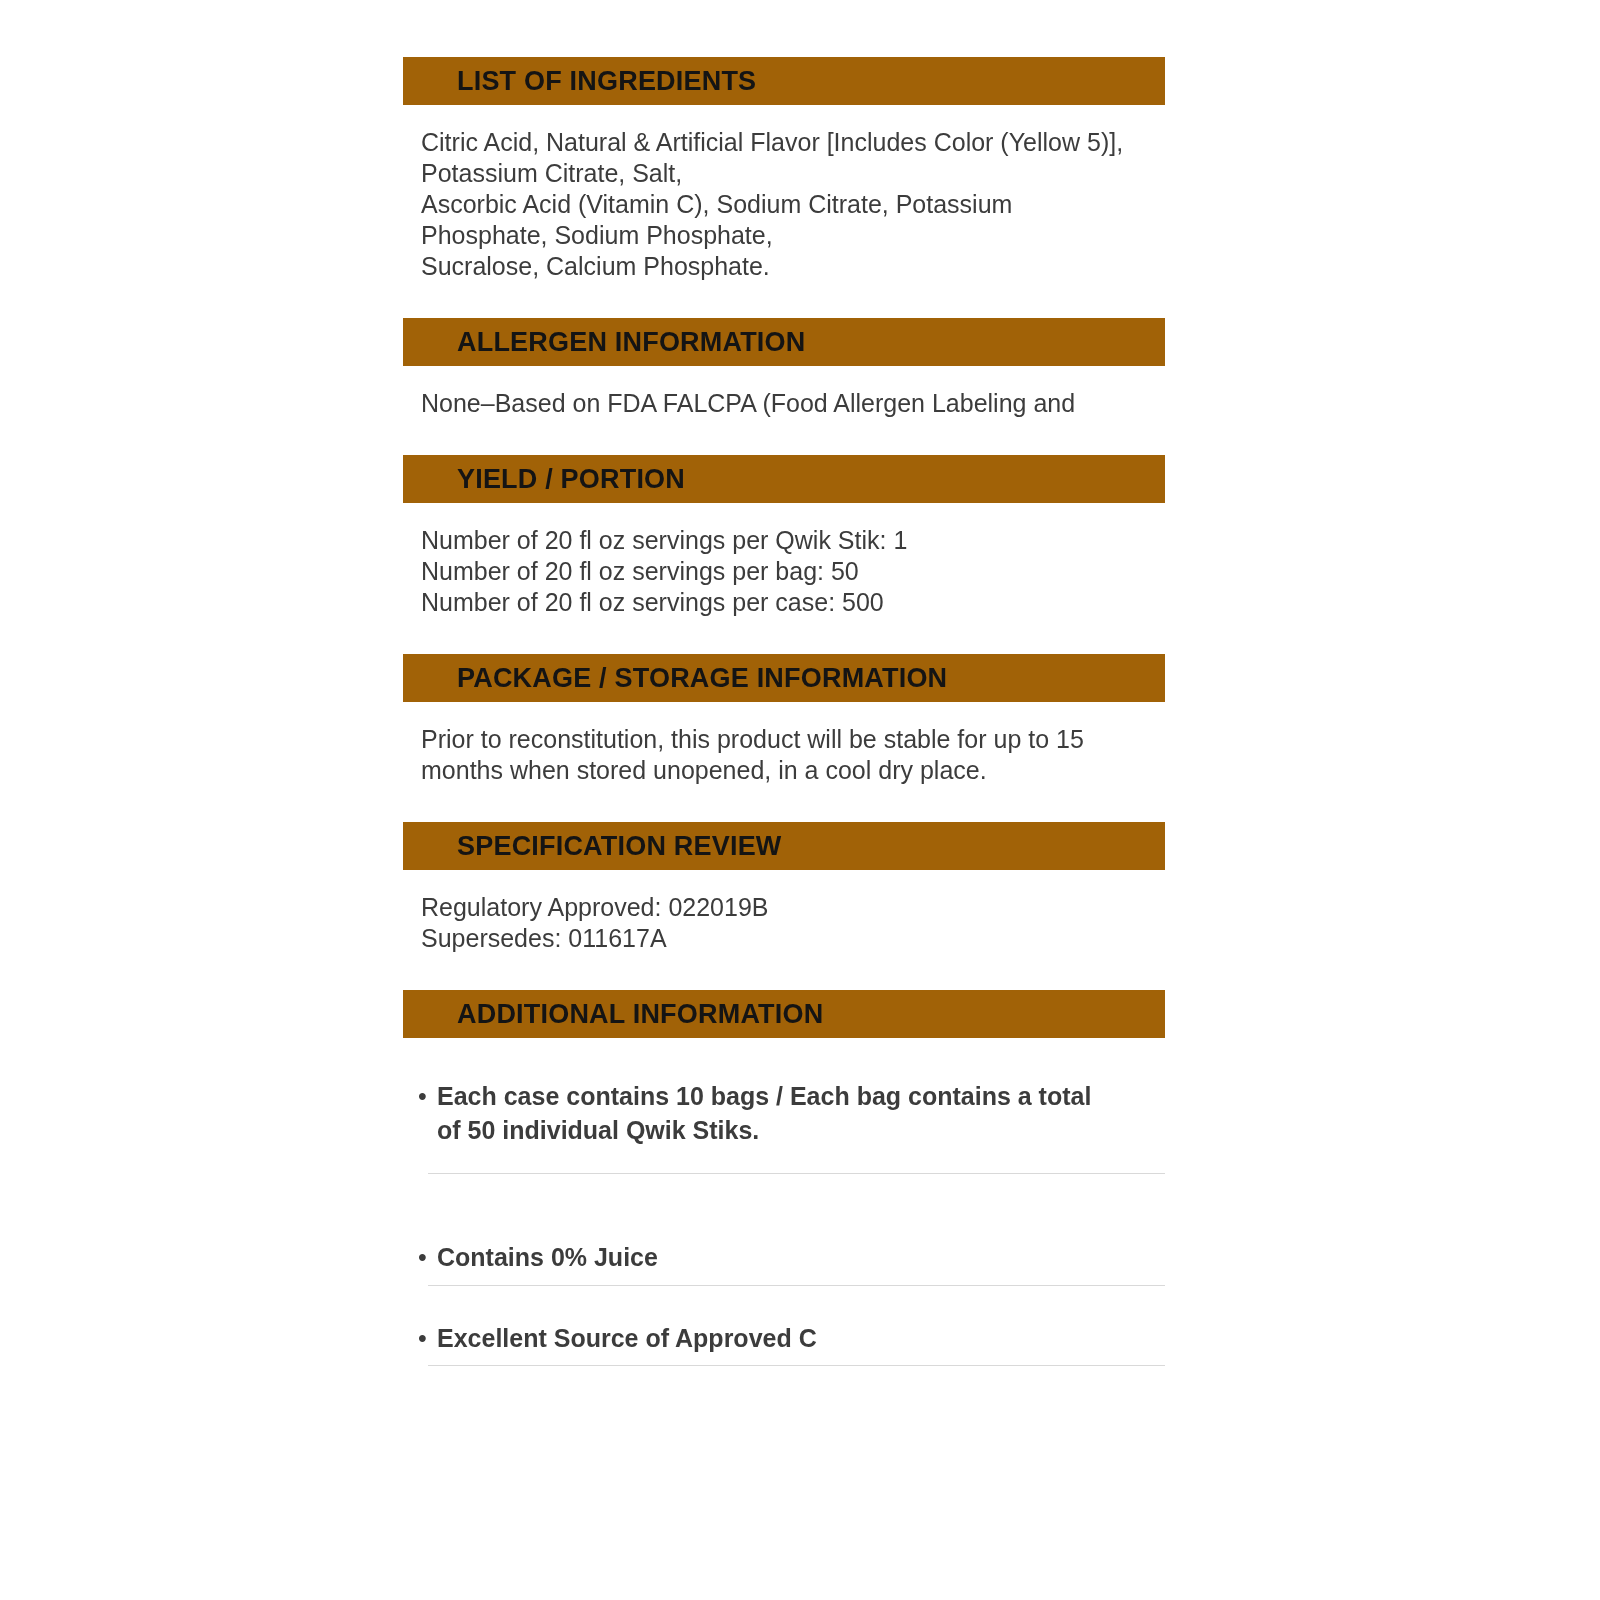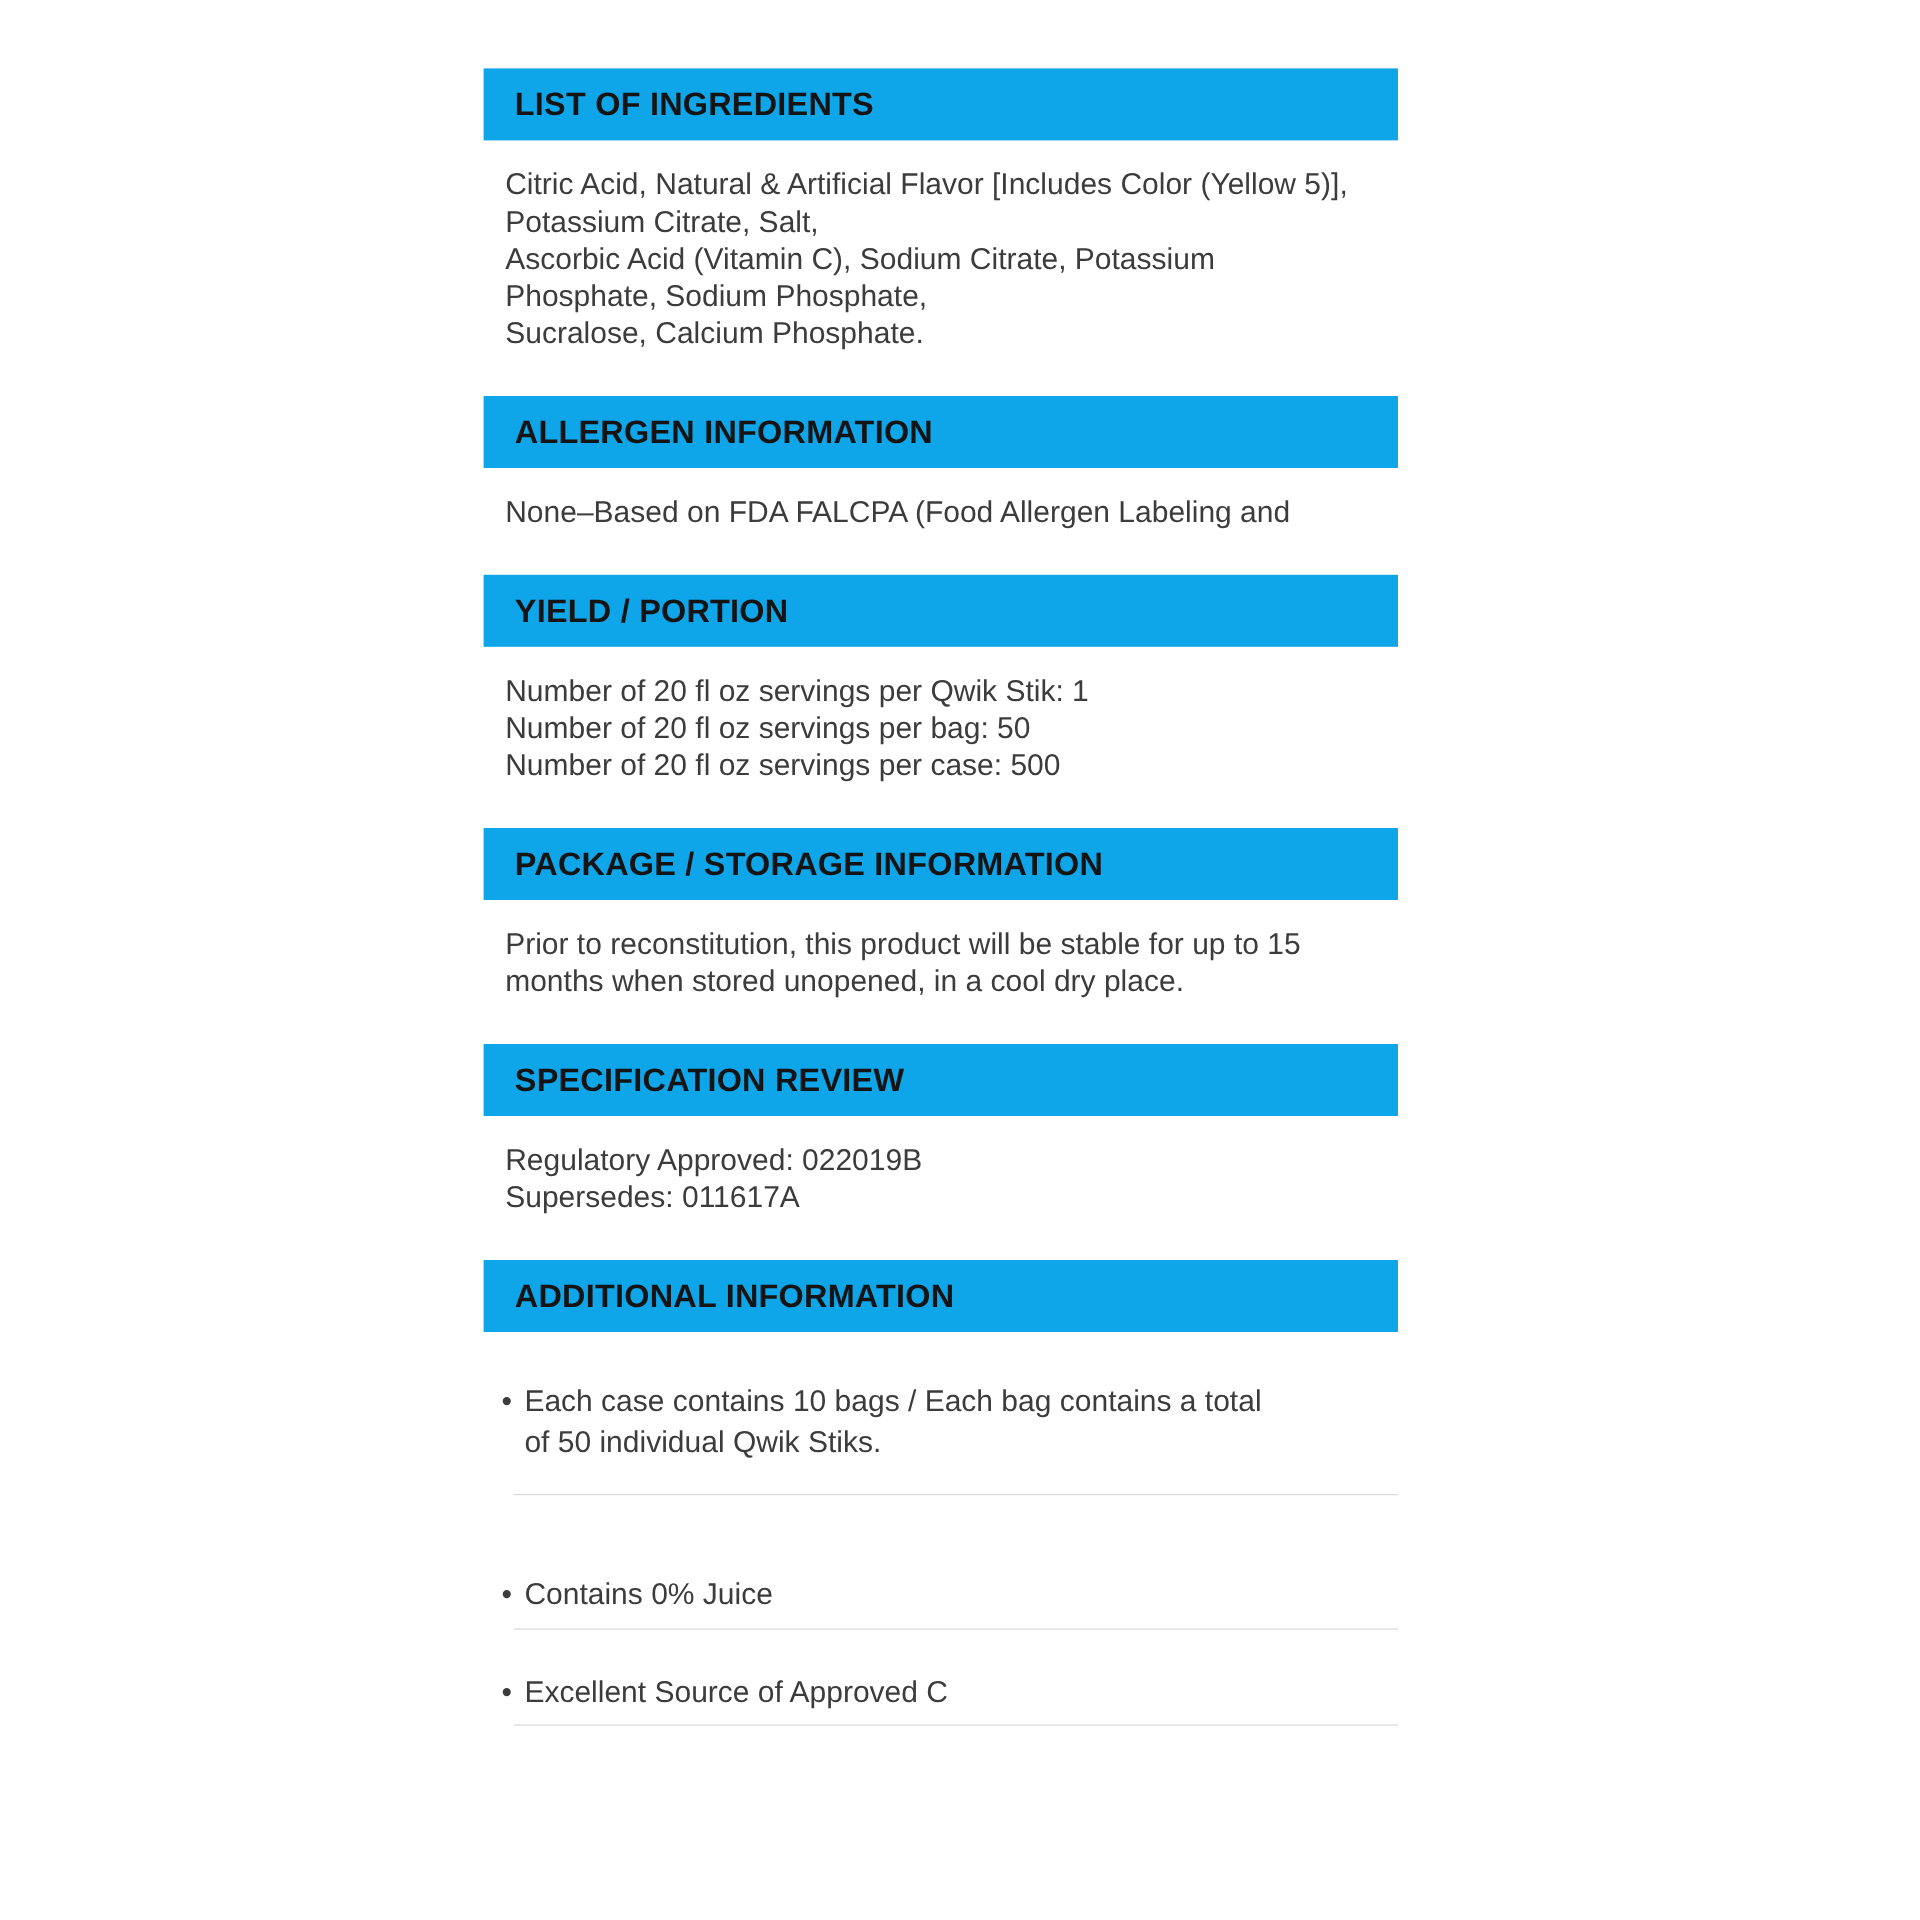--- a/index.html
+++ b/index.html
@@ -15,25 +15,25 @@
     background: #ffffff;
     overflow: hidden;
   }
   .doc {
     position: absolute;
     left: 403px;
     top: 57px;
     width: 762px;
   }
   .section-bar {
-    background: #0ea5e9;
-    height: 60px;
+    background: #a16207;
+    height: 48px;
     display: flex;
     align-items: center;
-    padding-left: 26px;
+    padding-left: 54px;
     box-sizing: border-box;
   }
   .section-title {
     font-size: 27px;
     font-weight: bold;
     color: #141414;
     letter-spacing: 0.2px;
   }
   .para {
     margin: 22px 0 36px 18px;
@@ -49,21 +49,21 @@
     margin-left: 15px;
     font-size: 25px;
     line-height: 34px;
     color: #3c3c3c;
   }
   .bullet-dot {
     width: 19px;
     flex: 0 0 19px;
     color: #3c3c3c;
   }
-  .bullet-text { flex: 1; }
+  .bullet-text { flex: 1; font-weight: bold; }
   .divider {
     border: none;
     border-top: 1px solid #d9d9d9;
     margin: 0 0 0 25px;
     height: 0;
   }
   .divider-1 { margin-top: 26px; margin-bottom: 66px; }
   .divider-2 { margin-top: 11px; margin-bottom: 35px; }
   .divider-3 { margin-top: 10px; margin-bottom: 0; }
 </style>

